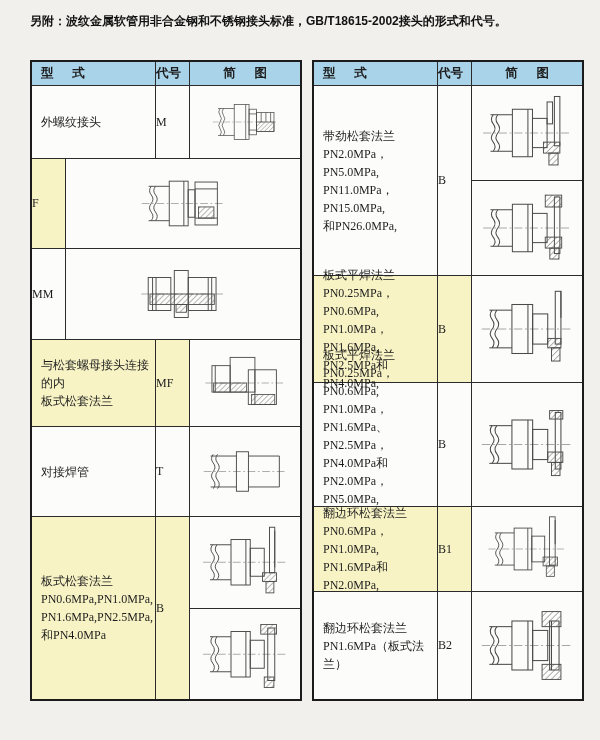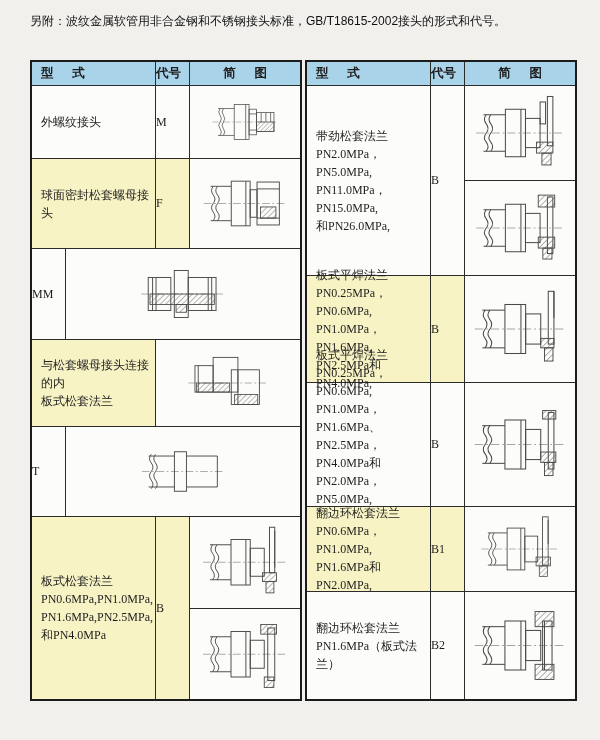--- a/index.html
+++ b/index.html
@@ -7,24 +7,24 @@
   body{
     background:var(--pagebg,#f1f0ec);
     font-family:"Liberation Serif",serif;
     color:#1d1d1d;
     position:relative;
     overflow:hidden;
   }
   .doc-title{
     position:absolute;left:30px;top:13px;
     font-family:"Liberation Sans",sans-serif;
-    font-weight:normal;font-size:12px;color:#111;
+    font-weight:bold;font-size:12px;color:#111;
     white-space:nowrap;
   }
-  .tables{position:absolute;left:30px;top:60px;display:flex;gap:3px}
+  .tables{position:absolute;left:30px;top:60px;display:flex;gap:10px}
   .jtable{width:272px;border:2px solid #1b1b1b;background:#fcfcfa}
   .row{display:flex;border-bottom:1px solid #2b2b2b;background:#fcfcfa}
   .row:last-child{border-bottom:none}
   .cell{border-right:1px solid #2b2b2b;display:flex;align-items:center;justify-content:flex-start;min-width:0}
   .cell:last-child{border-right:none}
   .cell.type{width:124px;justify-content:flex-start;padding:5px 3px 5px 9px}
   .cell.code{width:34px}
   .cell.diag{flex:1;flex-direction:column;align-items:stretch;padding:0;background:#fcfcfa}
   .type span{white-space:pre-line;font-size:12px;line-height:1.5}
   .code span{font-size:12px}
@@ -91,23 +91,20 @@
               <rect class="lnh" fill="url(#ht)" x="69" y="46" width="26" height="14"></rect>
               <line class="ln" x1="76" y1="32" x2="76" y2="46"></line>
               <line class="ln" x1="83" y1="32" x2="83" y2="46"></line>
               <line class="ln" x1="90" y1="32" x2="90" y2="46"></line>
             </svg>
           </div>
       </div>
     </div>
 
     <div class="row hl" style="height:90px">
-      <div class="cell type">
-          <span>球面密封松套螺母接头</span>
-        </div>
       <div class="cell code">
           <span>F</span>
         </div>
       <div class="cell diag">
         <div class="sub">
             <svg viewBox="0 0 104 92" preserveAspectRatio="xMidYMid meet" class="diag-svg">
               <line class="cl" x1="4" y1="46" x2="100" y2="46"></line>
               <path class="ln" d="M15 26 q-4 5 0 10 q4 5 0 10 q-4 5 0 10 q4 5 0 10"></path>
               <path class="ln" d="M20 26 q-4 5 0 10 q4 5 0 10 q-4 5 0 10 q4 5 0 10"></path>
               <line class="ln" x1="12" y1="26" x2="36" y2="26"></line>
@@ -144,37 +141,43 @@
             </svg>
           </div>
       </div>
     </div>
 
     <div class="row hl" style="height:87px">
       <div class="cell type">
           <span>与松套螺母接头连接的内
 板式松套法兰</span>
         </div>
+      <div class="cell code">
+          <span>MF</span>
+        </div>
       <div class="cell diag">
         <div class="sub">
             <svg viewBox="0 0 104 92" preserveAspectRatio="xMidYMid meet" class="diag-svg">
               <line class="cl" x1="4" y1="46" x2="100" y2="46"></line>
               <rect class="ln" x="12" y="25" width="22" height="32"></rect>
               <line class="ln" x1="16" y1="25" x2="16" y2="57"></line>
               <rect class="ln" x="34" y="15" width="30" height="42"></rect>
               <rect class="ln" x="56" y="30" width="34" height="42"></rect>
               <rect class="lnh" fill="url(#ht)" x="14" y="46" width="40" height="11"></rect>
               <rect class="lnh" fill="url(#ht)" x="60" y="60" width="28" height="12"></rect>
               <line class="ln" x1="64" y1="30" x2="64" y2="72"></line>
             </svg>
           </div>
       </div>
     </div>
 
     <div class="row" style="height:90px">
+      <div class="cell type">
+          <span>对接焊管</span>
+        </div>
       <div class="cell code">
           <span>T</span>
         </div>
       <div class="cell diag">
         <div class="sub">
             <svg viewBox="0 0 104 92" preserveAspectRatio="xMidYMid meet" class="diag-svg">
               <line class="cl" x1="4" y1="46" x2="100" y2="46"></line>
               <path class="ln" d="M15 26 q-4 5 0 10 q4 5 0 10 q-4 5 0 10 q4 5 0 10"></path>
               <path class="ln" d="M20 26 q-4 5 0 10 q4 5 0 10 q-4 5 0 10 q4 5 0 10"></path>
               <line class="ln" x1="12" y1="28" x2="42" y2="28"></line>

